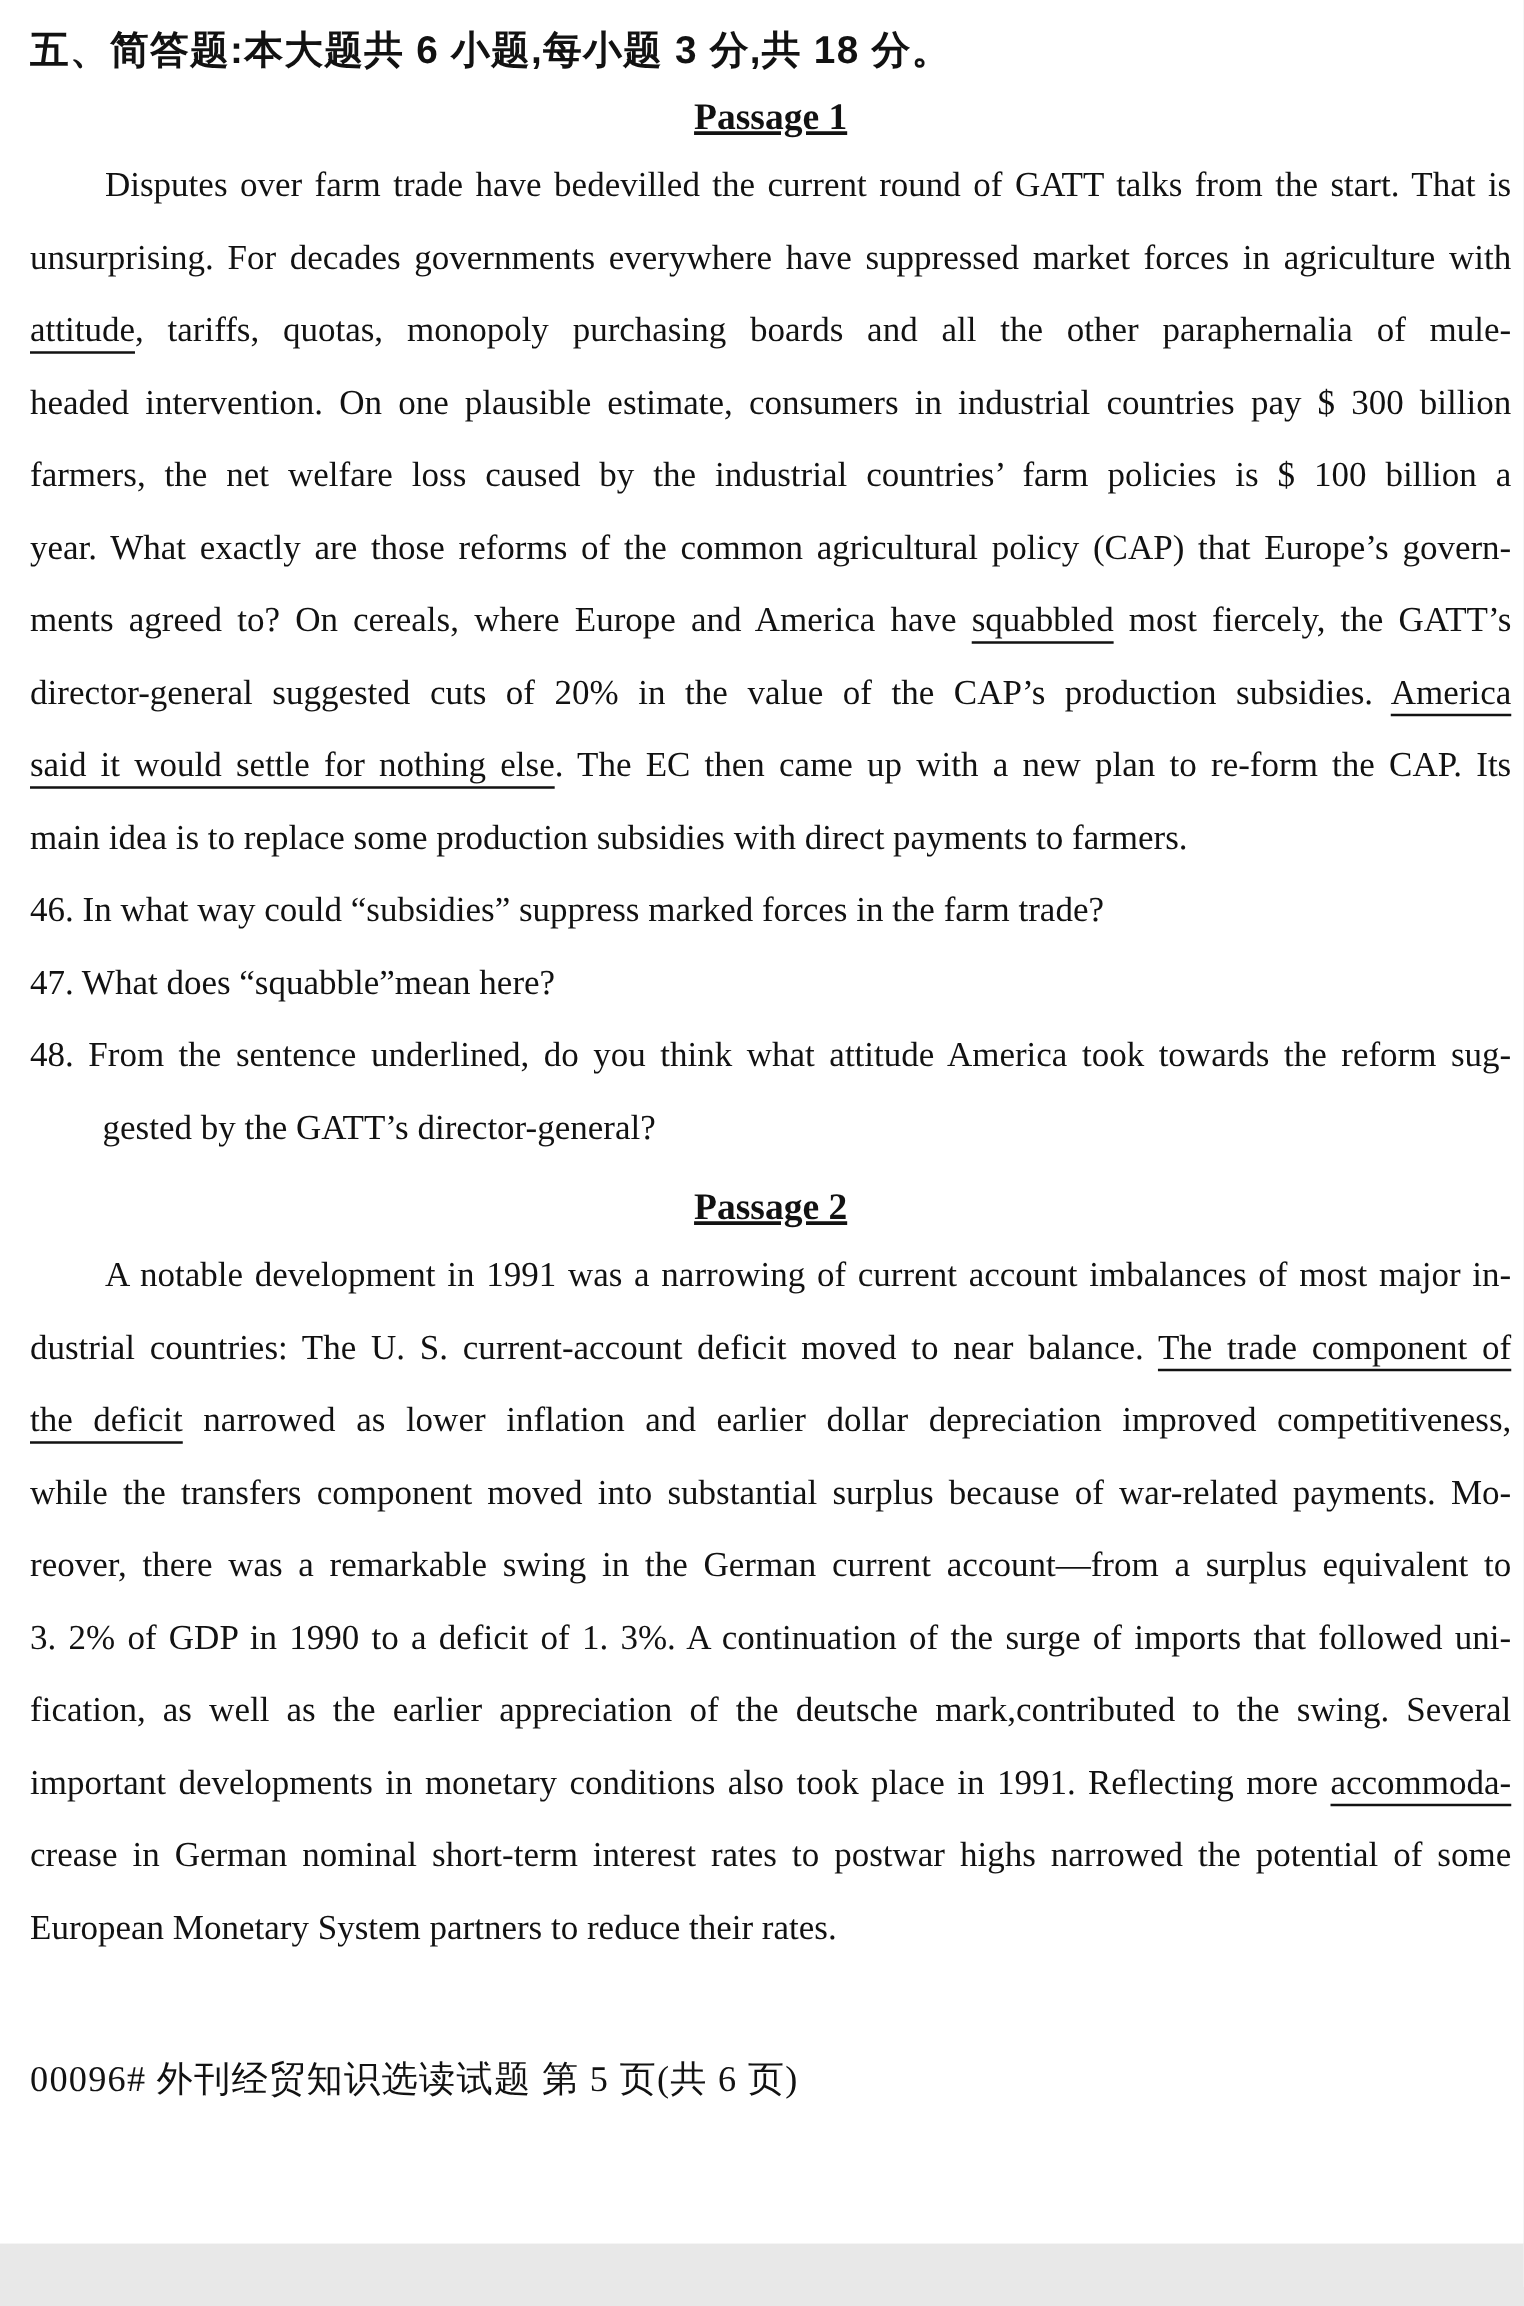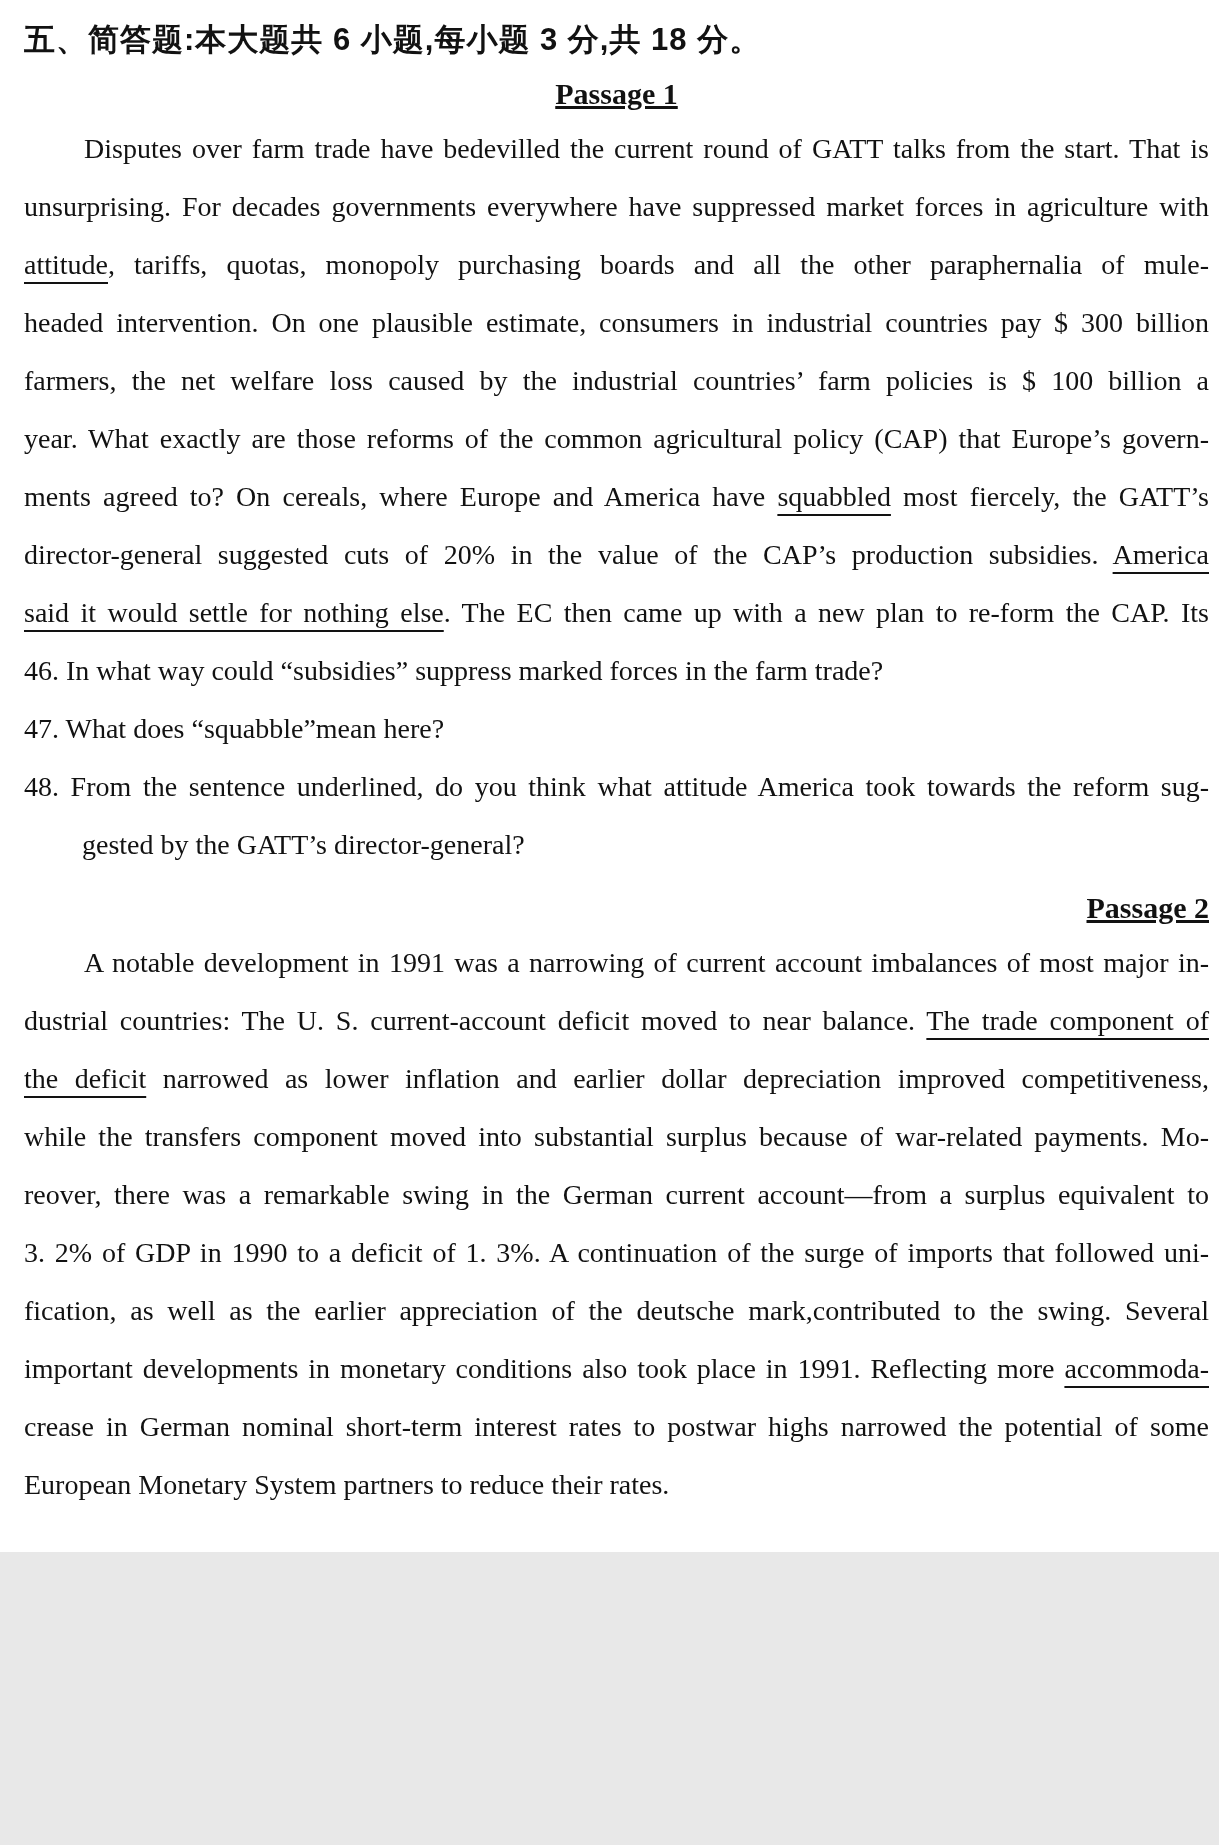--- a/index.html
+++ b/index.html
@@ -1,28 +1,28 @@
 <!DOCTYPE html>
 <html><head>
 <meta charset="utf-8">
 <style>
   html,body{margin:0;padding:0;background:#e8e8e8;}
   .page{
-    width:1219px;height:1552px;margin:0 auto;background:#ffffff;color:#121212;
+    width:1219px;height:1795px;margin:0 auto;background:#ffffff;color:#121212;
     font-family:"Liberation Serif", serif;
     padding:20px 10px 0 24px;box-sizing:border-box;overflow:hidden;position:relative;
   }
   .cn-header{
     font-family:"Liberation Sans", sans-serif;
     font-size:31px;font-weight:700;line-height:40px;letter-spacing:1px;
   }
   .p-title{
     text-align:center;font-weight:700;font-size:30px;line-height:40px;margin-top:14px;text-decoration:underline;
   }
-  .t2{margin-top:14px;text-align:right;}
+  .t2{margin-top:14px;}
   .passage{margin-top:6px;}
   .questions{margin-top:0;}
   .tline{font-size:28px;line-height:58px;}
   .just{text-align:justify;text-align-last:justify;}
   .ind{text-indent:60px;}
   .hang{padding-left:58px;}
   .u{text-decoration:underline;text-underline-offset:8px;text-decoration-thickness:2px;}
   .footer{
     text-align:left;font-size:29px;line-height:40px;margin-top:72px;letter-spacing:1px;
   }
@@ -37,20 +37,21 @@
   <div class="passage">
       <div class="tline just ind"><span>Disputes over farm trade have bedevilled the current round of GATT talks from the start. That is</span></div>
       <div class="tline just"><span>unsurprising. For decades governments everywhere have suppressed market forces in agriculture with</span></div>
       <div class="tline just"><span class="u">attitude</span><span>, tariffs, quotas, monopoly purchasing boards and all the other paraphernalia of mule-</span></div>
       <div class="tline just"><span>headed intervention. On one plausible estimate, consumers in industrial countries pay $ 300 billion</span></div>
       <div class="tline just"><span>farmers, the net welfare loss caused by the industrial countries’ farm policies is $ 100 billion a</span></div>
       <div class="tline just"><span>year. What exactly are those reforms of the common agricultural policy (CAP) that Europe’s govern-</span></div>
       <div class="tline just"><span>ments agreed to? On cereals, where Europe and America have </span><span class="u">squabbled</span><span> most fiercely, the GATT’s</span></div>
       <div class="tline just"><span>director-general suggested cuts of 20% in the value of the CAP’s production subsidies. </span><span class="u">America</span></div>
       <div class="tline just"><span class="u">said it would settle for nothing else</span><span>. The EC then came up with a new plan to re-form the CAP. Its</span></div>
+      <div class="tline"><span>main idea is to replace some production subsidies with direct payments to farmers.</span></div>
     </div>
 
   <div class="passage questions">
       <div class="tline"><span>46. In what way could “subsidies” suppress marked forces in the farm trade?</span></div>
       <div class="tline"><span>47. What does “squabble”mean here?</span></div>
       <div class="tline just"><span>48. From the sentence underlined, do you think what attitude America took towards the reform sug-</span></div>
       <div class="tline hang"><span>gested by the GATT’s director-general?</span></div>
     </div>
 
   <div class="p-title t2">Passage 2</div>

